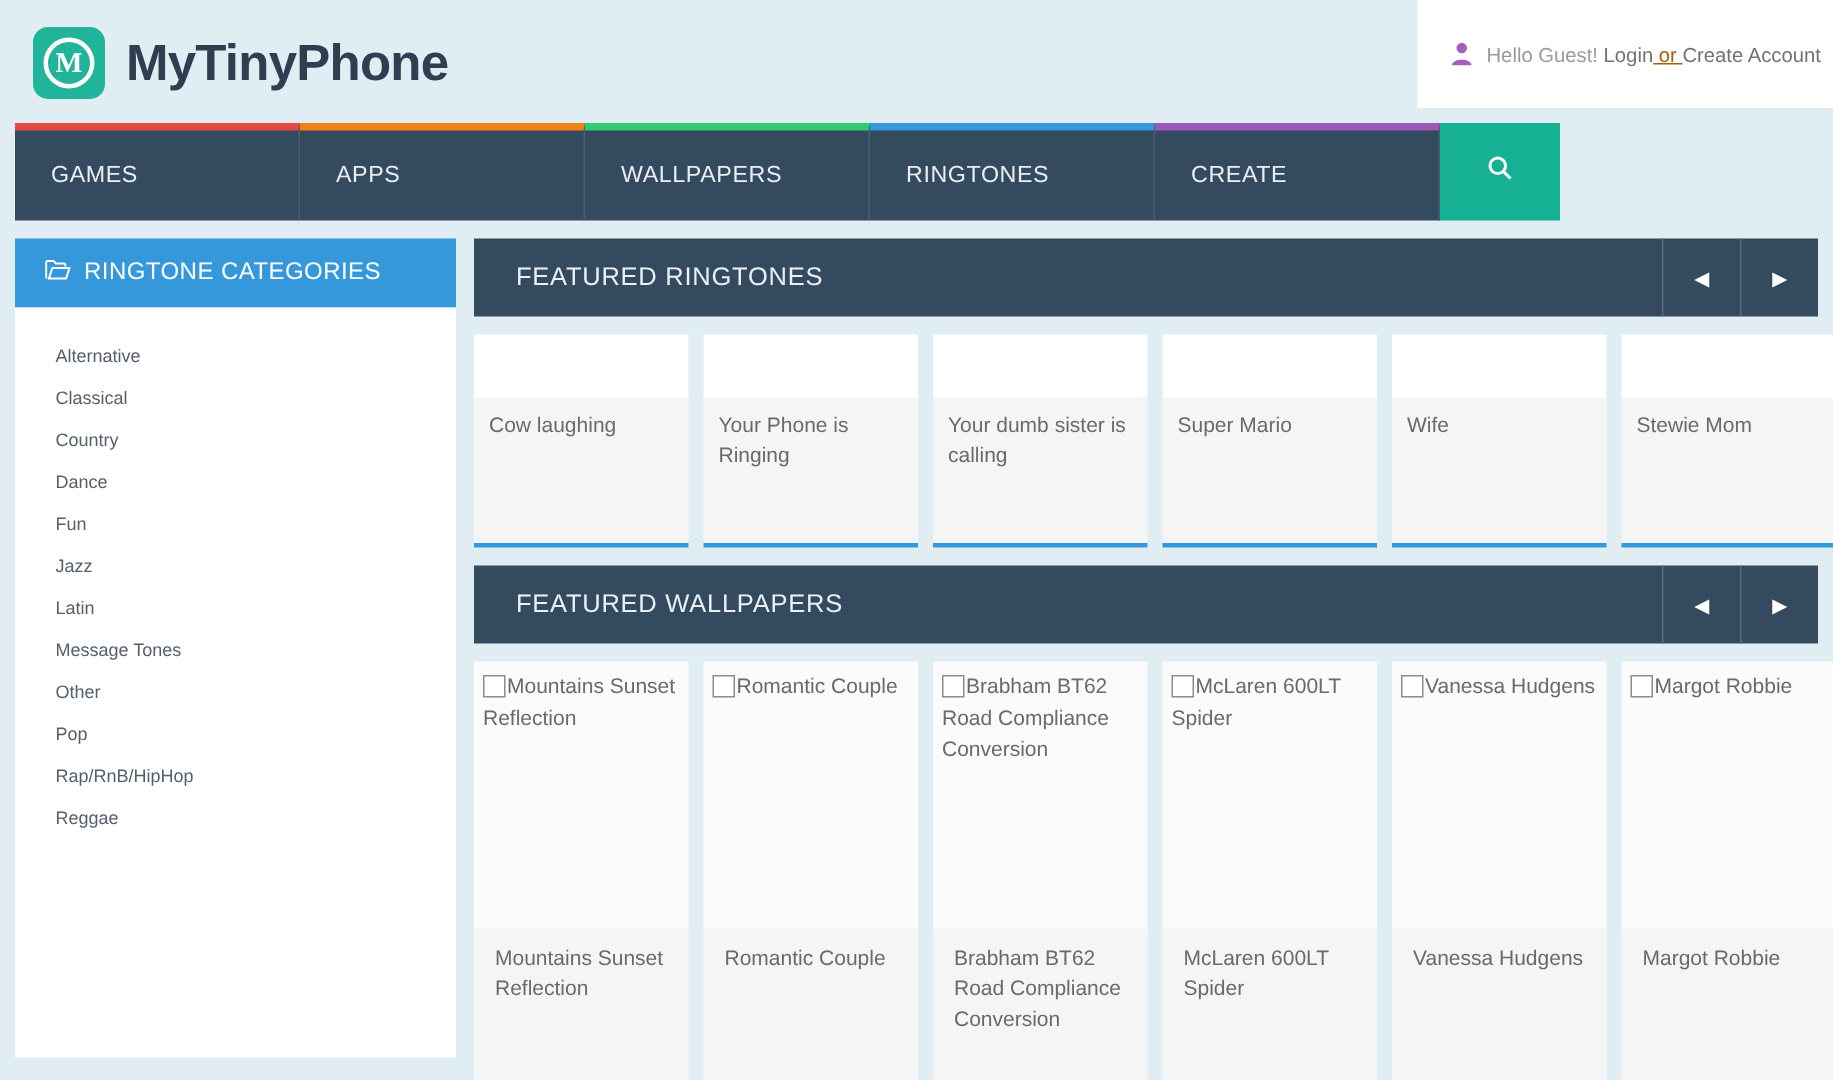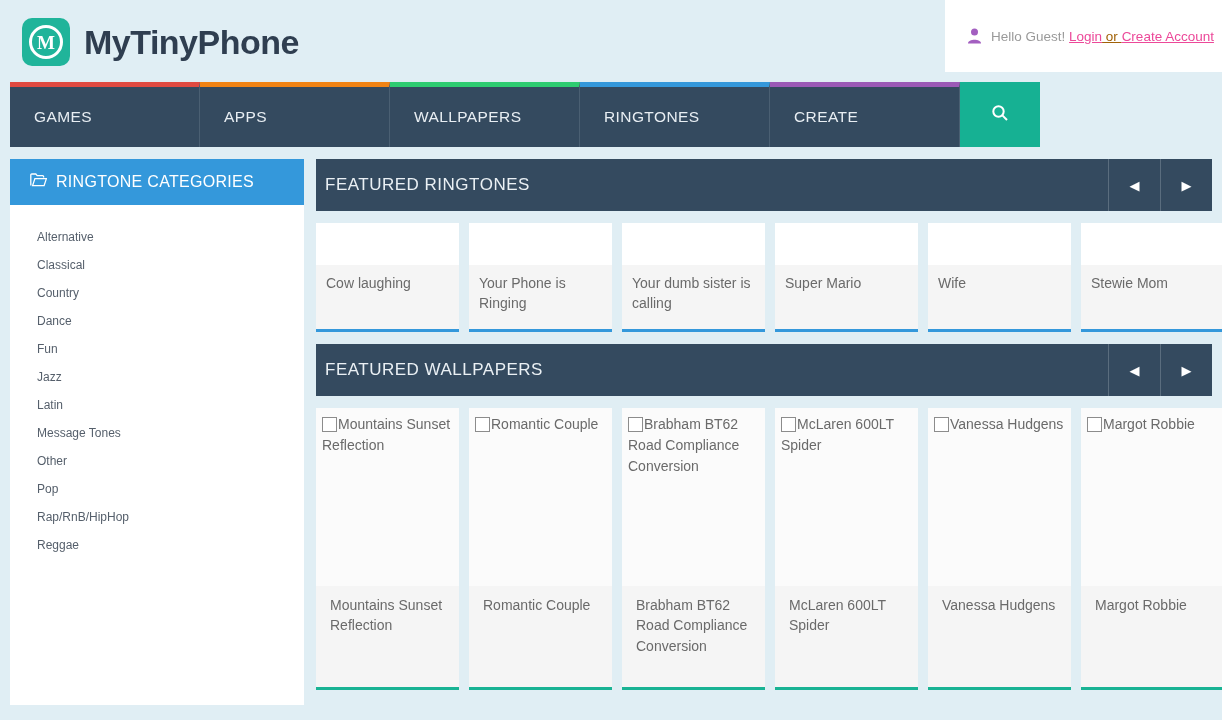--- a/index.html
+++ b/index.html
@@ -48,21 +48,21 @@
     position: absolute;
     left: 945px; top: 0;
     width: 277px; height: 72px;
     background: #ffffff;
     display: flex; align-items: center;
     padding-left: 22px;
     gap: 9px;
   }
   .user-icon { width: 15px; height: 16px; flex: none; }
   .acct-text { font-size: 13.5px; color: #9a9a9a; white-space: nowrap; }
-  .acct-link { color: #ec4899; text-decoration: underline; }
+  .acct-link { color: #737373; }
   .acct-or { color: #a16207; text-decoration: underline; }
 
   
   .nav {
     margin: 0 10px;
     height: 65px;
     display: flex;
   }
   .nav-item {
     flex: 0 0 190px;
@@ -125,40 +125,40 @@
   .panel-head {
     background: #344a5f;
     height: 52px;
     display: flex;
     align-items: stretch;
     margin-bottom: 12px;
   }
   .panel-title {
     flex: 1 1 auto;
     display: flex; align-items: center;
-    padding-left: 9px;
+    padding-left: 28px;
     color: #eaf0f4;
     font-size: 17px;
     letter-spacing: 0.5px;
   }
   .panel-arrow {
     width: 52px;
     border-left: 1px solid #5a6d7e;
     display: flex; align-items: center; justify-content: center;
     color: #ffffff;
     font-size: 13px;
     cursor: pointer;
   }
 
   .cards { display: flex; gap: 10px; }
   .rt-card {
     flex: 0 0 143px;
     background: #f5f5f5;
     border-bottom: 3px solid #3498db;
-    height: 109px;
+    height: 142px;
     display: flex; flex-direction: column;
     cursor: pointer;
     overflow: hidden;
   }
   .rt-thumb { height: 42px; background: #ffffff; flex: none; }
   .rt-name {
     padding: 8px 10px 0 10px;
     font-size: 14px;
     color: #6a6a6a;
     line-height: 1.45;

